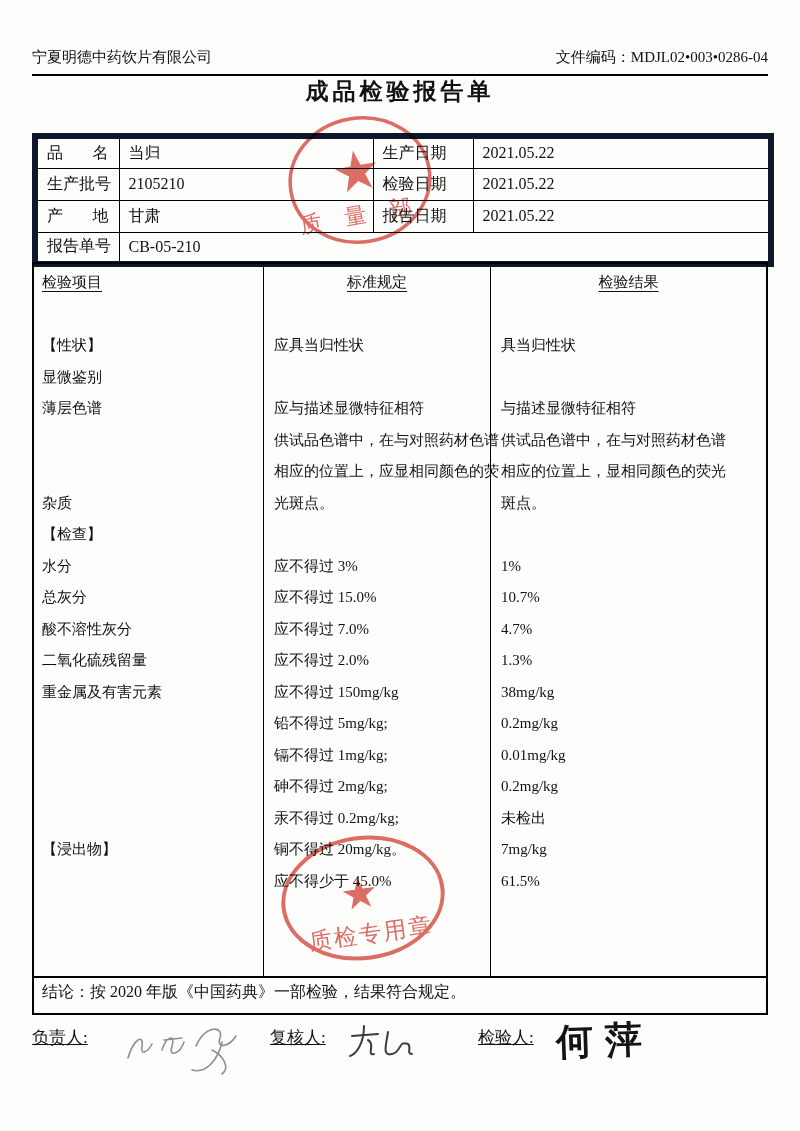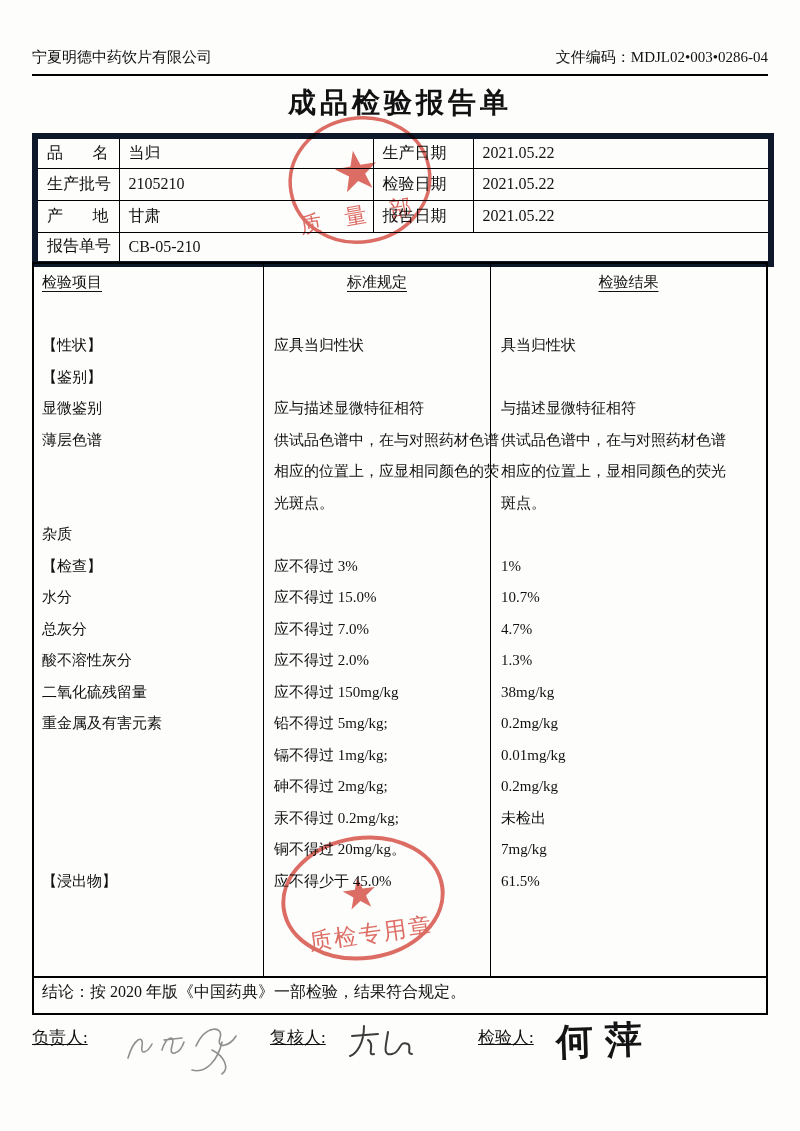--- a/index.html
+++ b/index.html
@@ -12,22 +12,22 @@
     overflow: hidden;
   }
   
   .hdr {
     position: absolute; left: 32px; right: 32px; top: 48px;
     display: flex; justify-content: space-between; align-items: flex-end;
     font-size: 15px; padding-bottom: 7px; border-bottom: 2px solid #000;
   }
   
   .title {
-    position: absolute; top: 84px; left: 0; right: 0;
-    text-align: center; font-size: 28px; font-weight: bold; letter-spacing: 4px;
+    position: absolute; top: 76px; left: 0; right: 0;
+    text-align: center; font-size: 23px; font-weight: bold; letter-spacing: 4px;
   }
   
   table.info {
     position: absolute; left: 32px; top: 133px; width: 736px;
     border-collapse: collapse; border: 6px solid #0f172a;
     font-size: 16px; table-layout: fixed;
   }
   table.info td { border: 1px solid #000; height: 32px; padding: 0 10px 0 9px; white-space: nowrap; }
   td.jlabel { text-align: justify; text-align-last: justify; }
   
@@ -106,21 +106,20 @@
   </tr>
 </tbody>
   </table>
 
 <div class="main-table">
   <div class="cols">
     <div class="col c1">
       <div class="ln hd">检验项目</div>
       <div class="ln"></div>
       <div class="ln">【性状】</div>
-      <div class="ln">【鉴别】</div>
       <div class="ln">显微鉴别</div>
       <div class="ln">薄层色谱</div>
       <div class="ln"></div>
       <div class="ln"></div>
       <div class="ln">杂质</div>
       <div class="ln">【检查】</div>
       <div class="ln">水分</div>
       <div class="ln">总灰分</div>
       <div class="ln">酸不溶性灰分</div>
       <div class="ln">二氧化硫残留量</div>

